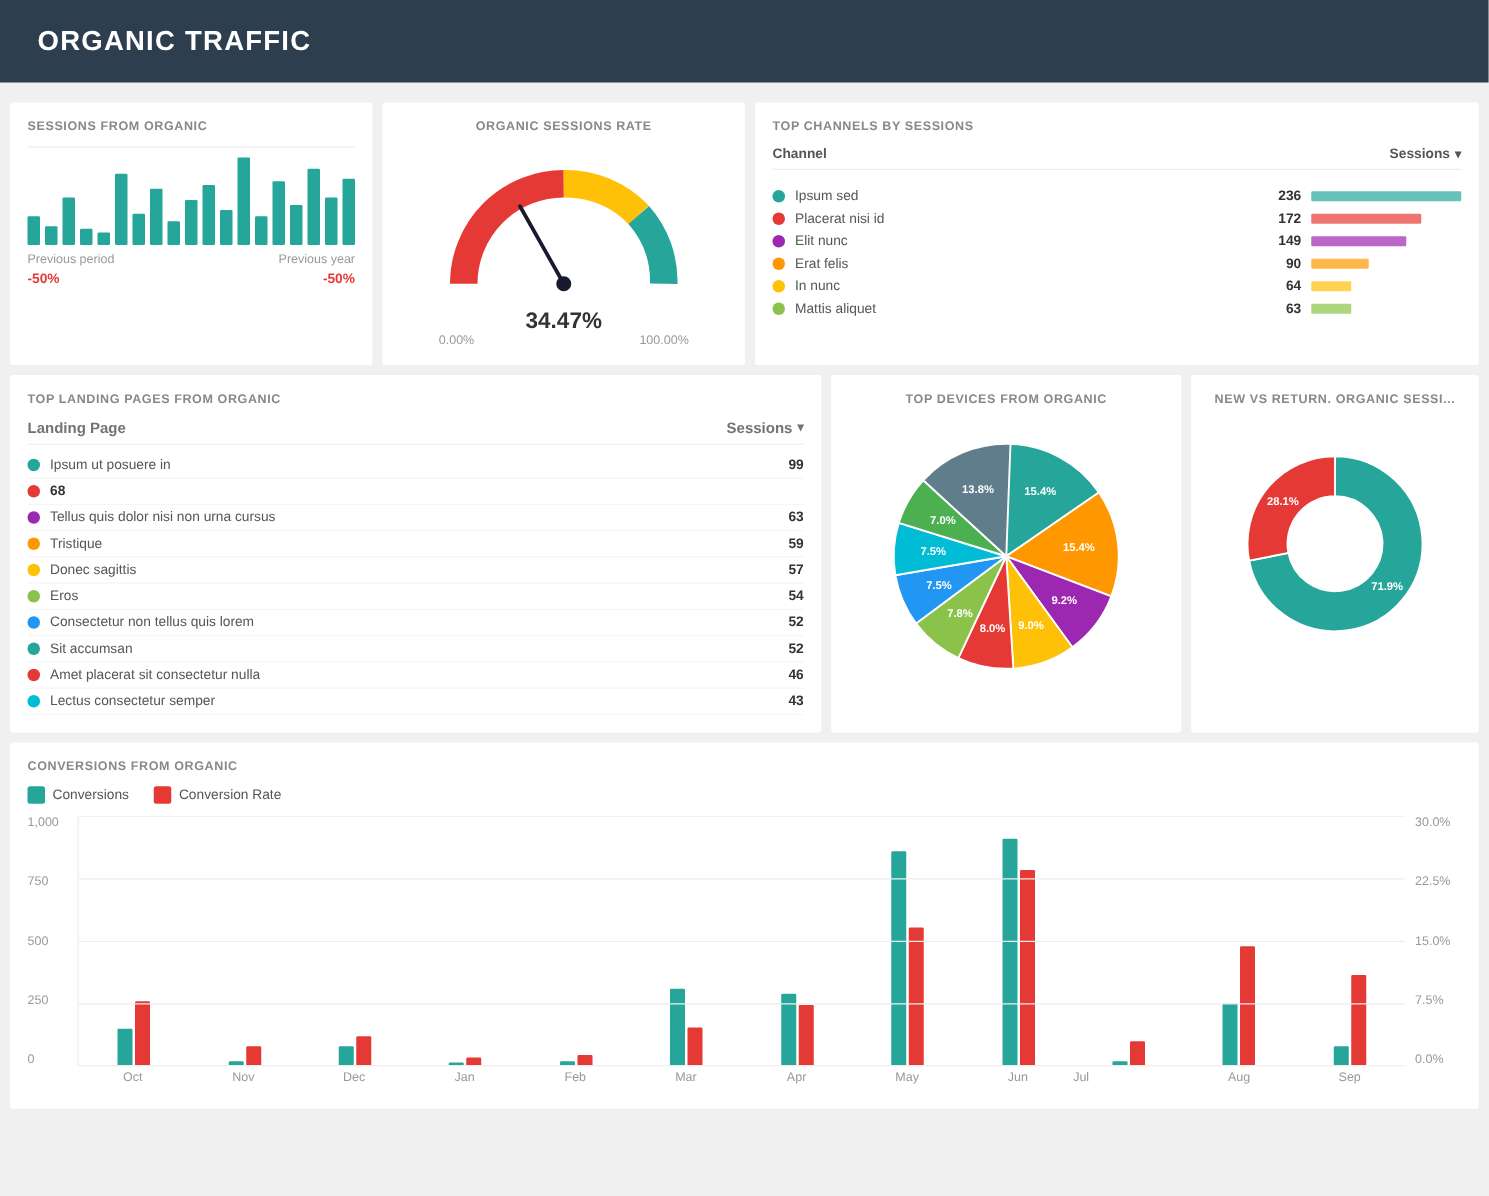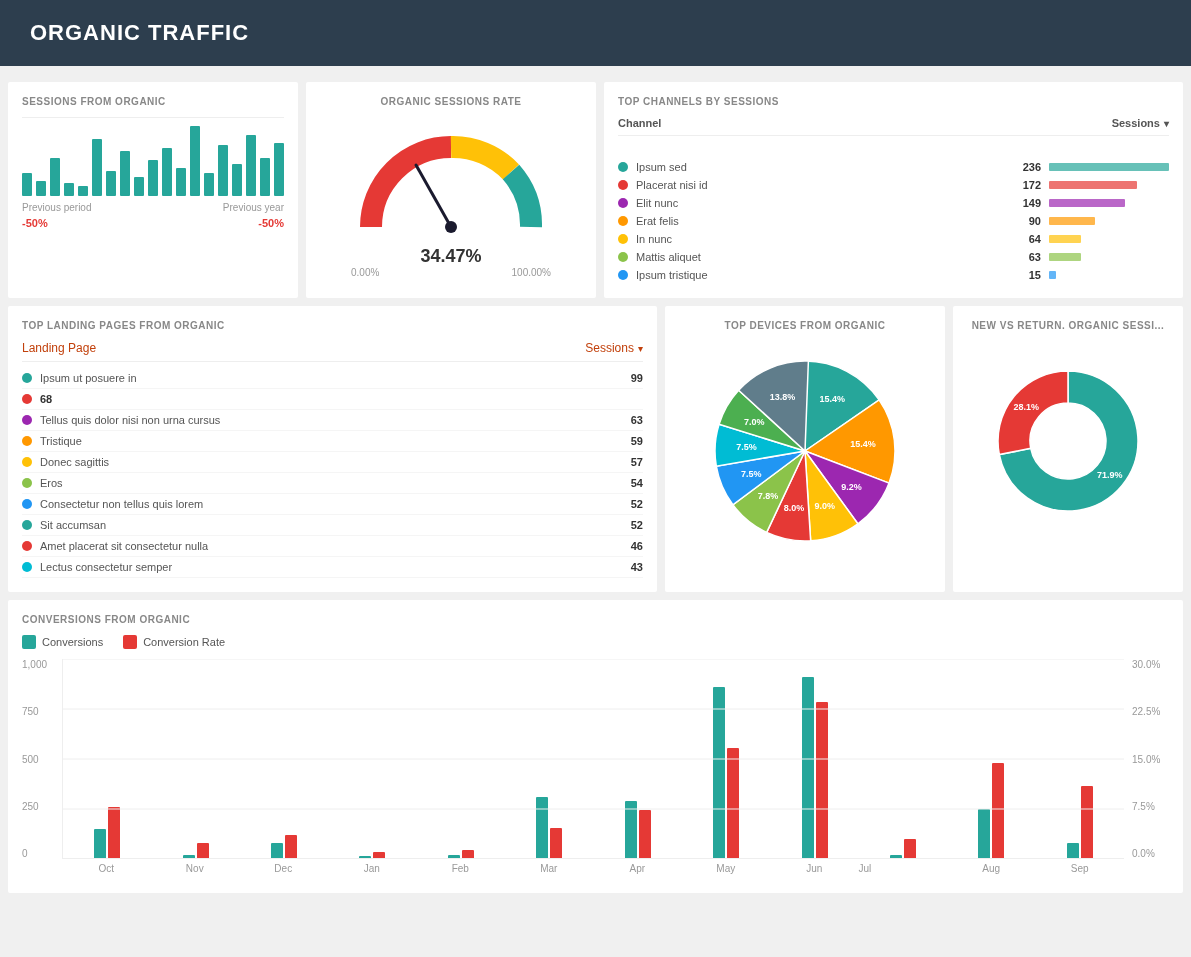--- a/index.html
+++ b/index.html
@@ -45,31 +45,31 @@
     .change-neg { color: #e53935; font-size: 11px; font-weight: bold; }
 
     
     .gauge-card { flex: 0 0 290px; display: flex; flex-direction: column; align-items: center; }
     .gauge-wrap { position: relative; width: 200px; height: 115px; overflow: hidden; margin-top: 10px; }
     .gauge-label { font-size: 18px; font-weight: bold; color: #333; margin-top: 4px; }
     .gauge-range { display: flex; justify-content: space-between; width: 200px; font-size: 10px; color: #999; }
 
     
     .channels-card { flex: 1; }
-    .channels-header { display: flex; justify-content: space-between; font-size: 11px; font-weight: bold; color: #555; border-bottom: 1px solid #eee; padding-bottom: 6px; margin-bottom: 22px; }
+    .channels-header { display: flex; justify-content: space-between; font-size: 11px; font-weight: bold; color: #555; border-bottom: 1px solid #eee; padding-bottom: 6px; margin-bottom: 12px; }
     .channel-row { display: flex; align-items: center; padding: 3px 0; font-size: 11px; }
     .channel-dot { width: 10px; height: 10px; border-radius: 50%; margin-right: 8px; flex-shrink: 0; }
     .channel-name { flex: 1; color: #555; }
     .channel-sessions { font-weight: bold; margin-right: 8px; min-width: 30px; text-align: right; }
     .channel-bar-wrap { width: 120px; }
     .channel-bar { height: 8px; border-radius: 1px; }
 
     
     .landing-card { flex: 1; }
-    .landing-header { display: flex; justify-content: space-between; font-size: 12px; font-weight: normal; color: #c2410c; border-bottom: 1px solid #eee; padding-bottom: 6px; margin-bottom: 6px; }
+    .landing-header { display: flex; justify-content: space-between; font-size: 12px; font-weight: bold; color: #737373; border-bottom: 1px solid #eee; padding-bottom: 6px; margin-bottom: 6px; }
     .landing-row { display: flex; align-items: center; padding: 4px 0; font-size: 11px; border-bottom: 1px solid #f5f5f5; }
     .landing-dot { width: 10px; height: 10px; border-radius: 50%; margin-right: 8px; flex-shrink: 0; }
     .landing-name { flex: 1; color: #555; }
     .landing-sessions { font-weight: bold; color: #333; }
 
     
     .devices-card { flex: 0 0 280px; display: flex; flex-direction: column; align-items: center; }
     .pie-container { position: relative; width: 200px; height: 200px; margin-top: 10px; }
 
     
@@ -206,28 +206,20 @@
     <div class="channel-bar-wrap">
       <div class="channel-bar" style="width:27%; background:#ffc107; opacity:0.7;"></div>
     </div>
   </div>
           <div class="channel-row">
     <div class="channel-dot" style="background:#8bc34a"></div>
     <div class="channel-name">Mattis aliquet</div>
     <div class="channel-sessions">63</div>
     <div class="channel-bar-wrap">
       <div class="channel-bar" style="width:27%; background:#8bc34a; opacity:0.7;"></div>
-    </div>
-  </div>
-          <div class="channel-row">
-    <div class="channel-dot" style="background:#2196f3"></div>
-    <div class="channel-name">Ipsum tristique</div>
-    <div class="channel-sessions">15</div>
-    <div class="channel-bar-wrap">
-      <div class="channel-bar" style="width:6%; background:#2196f3; opacity:0.7;"></div>
     </div>
   </div>
         </div>
     </div>
 
   </div>
 
   <div class="row">
 
     <div class="card landing-card">

